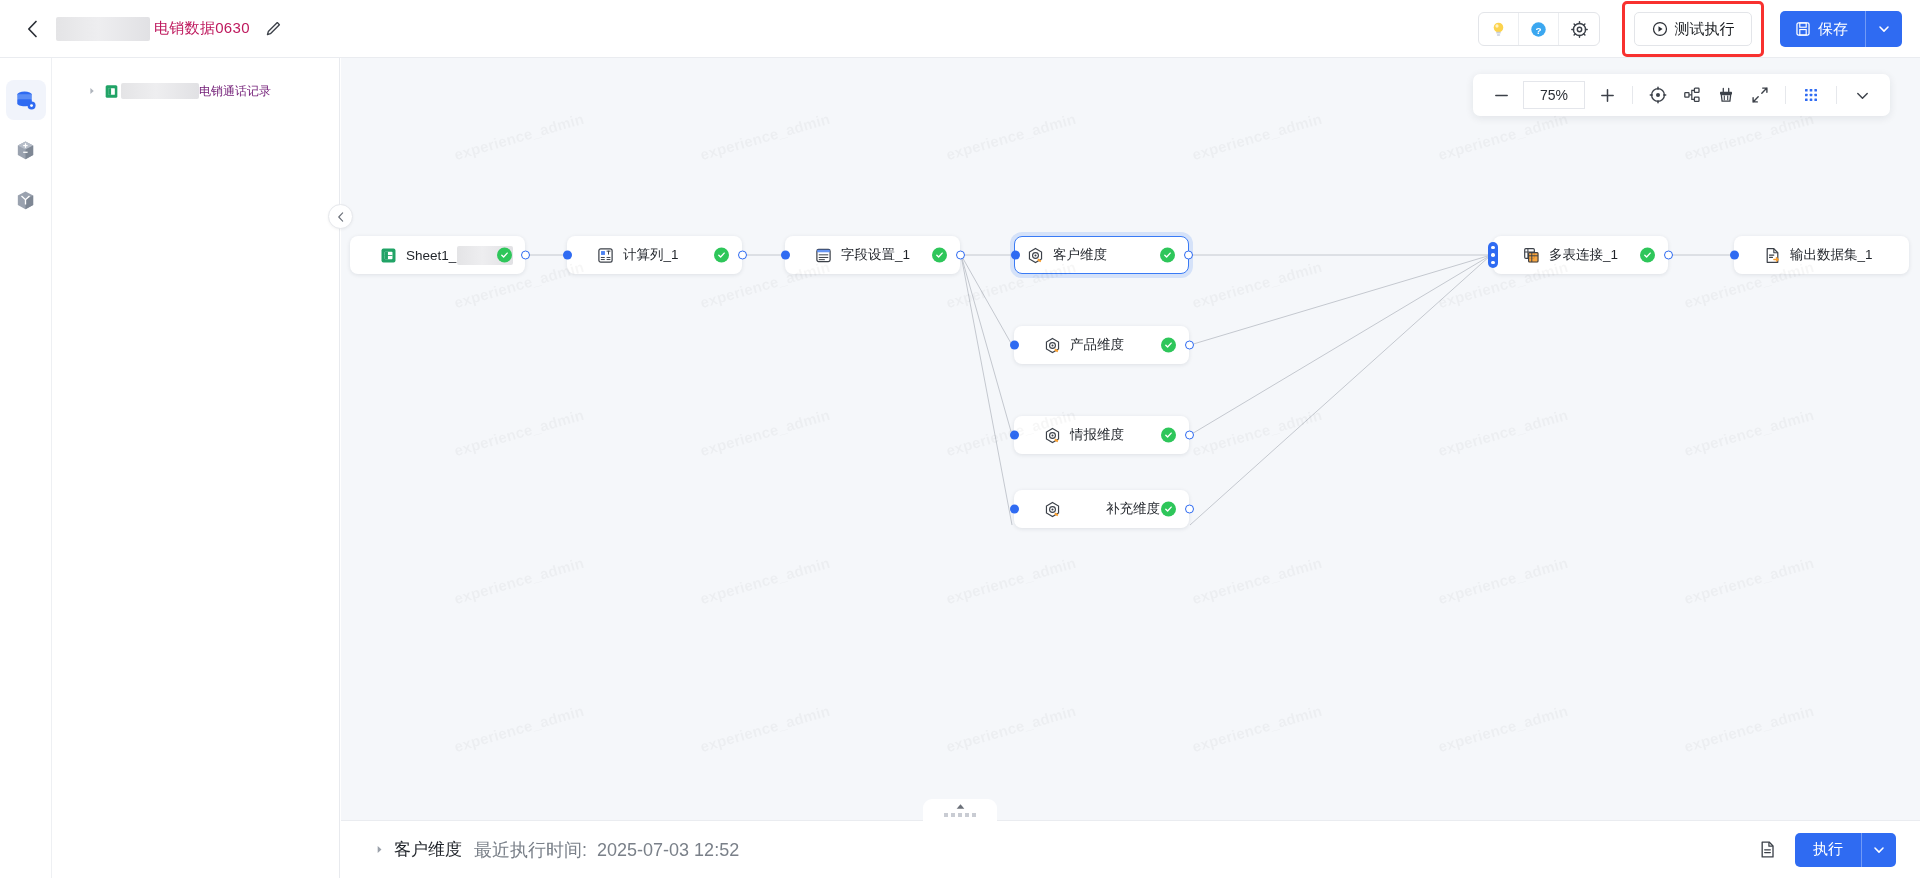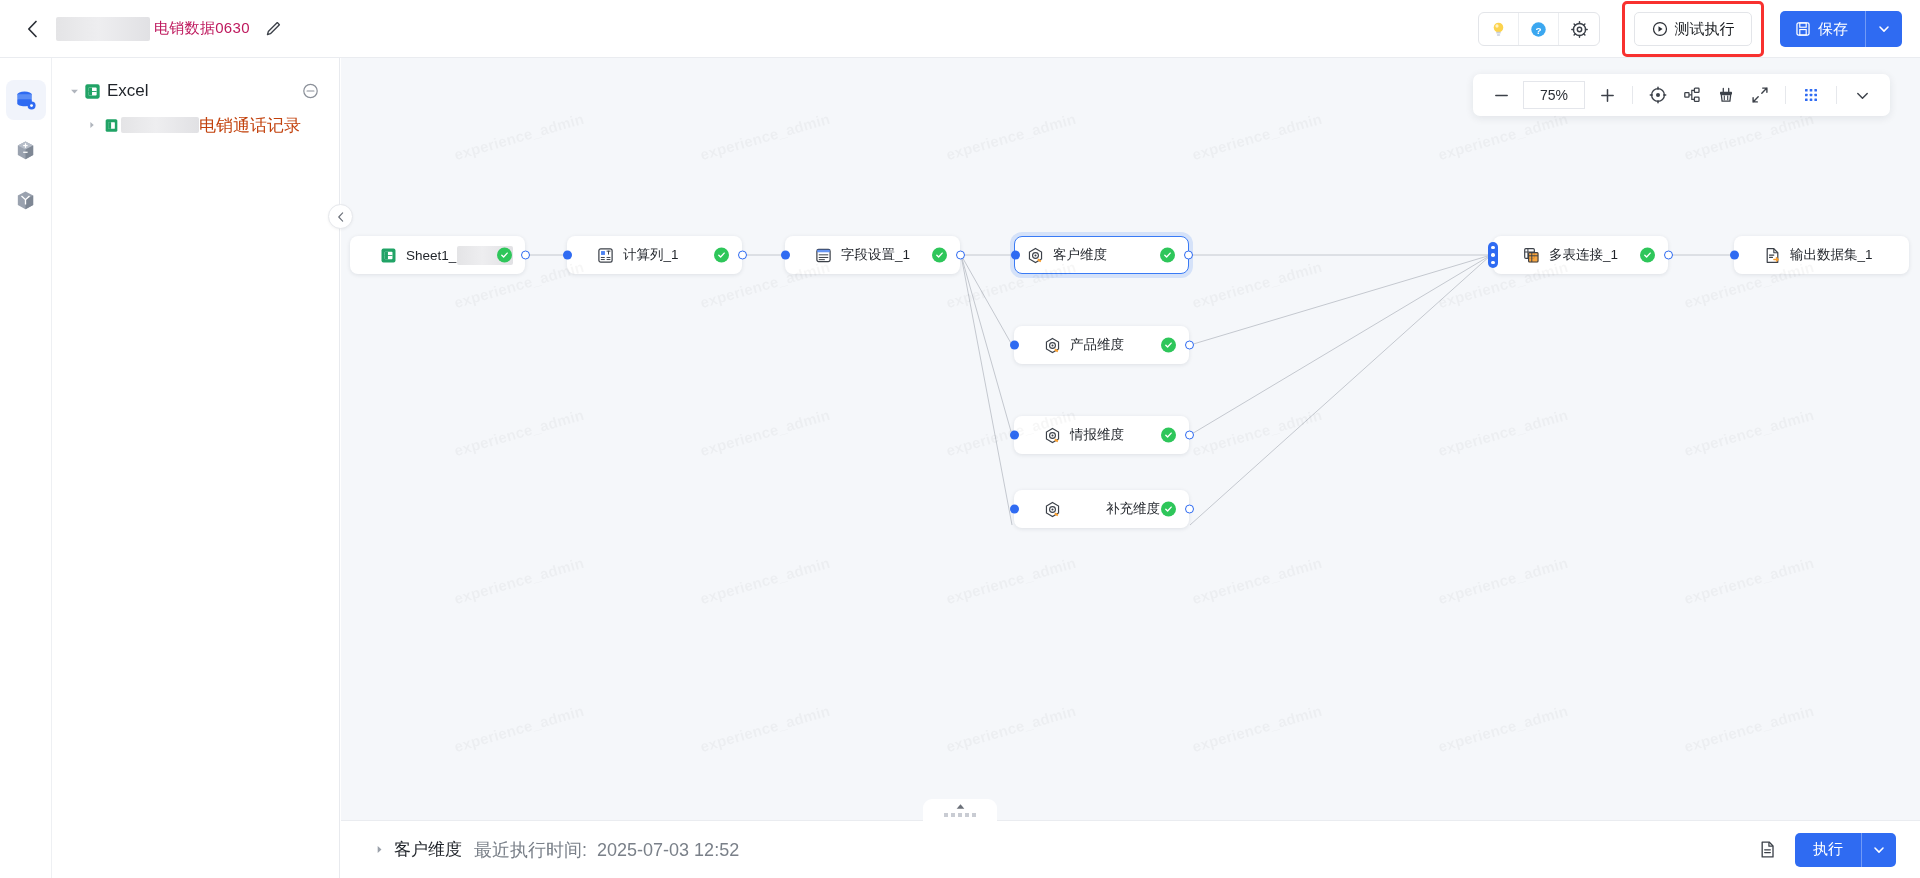--- a/index.html
+++ b/index.html
@@ -204,21 +204,21 @@
     position: relative;
   }
   .tw-arrow {
     width: 20px; display: flex; align-items: center; justify-content: center;
     flex: 0 0 20px;
   }
   .tree-lbl-excel {
     font-size: 17px; color: #1f2329; margin-left: 6px;
   }
   .tree-lbl-child {
-    font-size: 17px; color: #c2410c;
+    font-size: 12px; color: #701a75;
     white-space: nowrap;
     text-align: right;
   }
   .tree-minus {
     position: absolute; right: 8px; top: 50%;
     transform: translateY(-50%);
     display: flex;
   }
 
   
@@ -488,40 +488,20 @@
         <path d="M12 11v10l8-4.2v-10L12 11z" fill="#7e8794"></path>
         <path d="M7.8 7.2l4.2 3.9 4.2-3.9" stroke="#ffffff" stroke-width="1.4" fill="none"></path>
         <path d="M12 11.1v5.1" stroke="#ffffff" stroke-width="1.4"></path>
       </svg>
     </div>
   </div>
 
   <div class="sidebar">
 
     <div class="sb-tree">
-      <div class="tree-row">
-        <span class="tw-arrow">
-          <svg width="9" height="9" viewBox="0 0 10 10">
-            <path d="M1.2 3l3.8 4.2L8.8 3z" fill="#b0b5bd"></path>
-          </svg>
-        </span>
-        <svg width="17" height="17" viewBox="0 0 18 18">
-          <rect x="1.4" y="1.4" width="15.2" height="15.2" rx="2.2" fill="#21a366"></rect>
-          <rect x="4.6" y="4.8" width="8.8" height="8.4" rx="1" fill="#ffffff"></rect>
-          <rect x="4.6" y="4.8" width="3.9" height="8.4" fill="#21a366"></rect>
-          <rect x="4.6" y="8.5" width="8.8" height="1" fill="#21a366"></rect>
-        </svg>
-        <span class="tree-lbl-excel">Excel</span>
-        <span class="tree-minus">
-          <svg width="17" height="17" viewBox="0 0 18 18" fill="none">
-            <circle cx="9" cy="9" r="7.1" stroke="#8b9099" stroke-width="1.3"></circle>
-            <path d="M5.4 9h7.2" stroke="#8b9099" stroke-width="1.3" stroke-linecap="round"></path>
-          </svg>
-        </span>
-      </div>
 
       <div class="tree-row" style="padding-left:18px;">
         <span class="tw-arrow">
           <svg width="8" height="8" viewBox="0 0 10 10">
             <path d="M3 1.2L7.2 5 3 8.8z" fill="#b0b5bd"></path>
           </svg>
         </span>
         <svg width="15" height="15" viewBox="0 0 18 18" style="margin-left:2px;">
           <rect x="2" y="1.6" width="14" height="14.8" rx="1.8" fill="#21a366"></rect>
           <rect x="5" y="5" width="8" height="8" rx=".8" fill="#ffffff"></rect>

